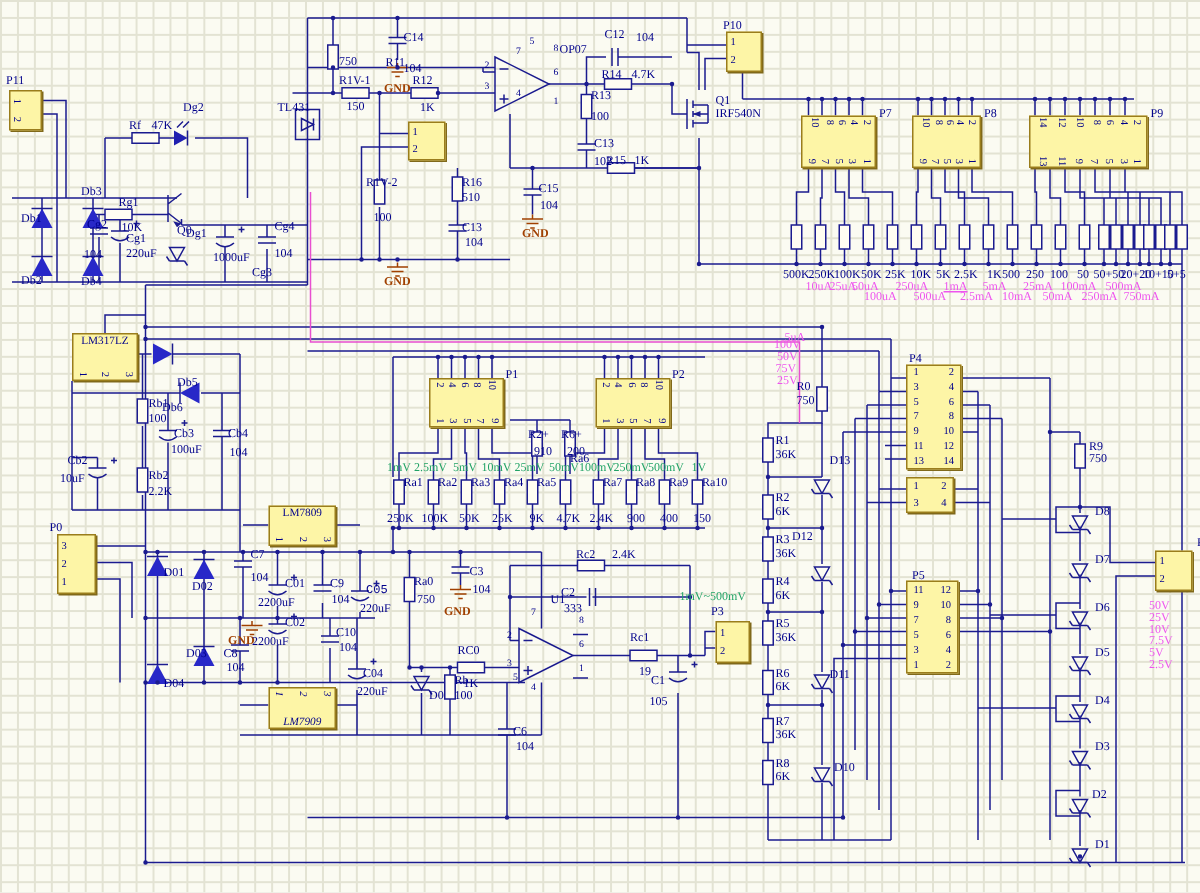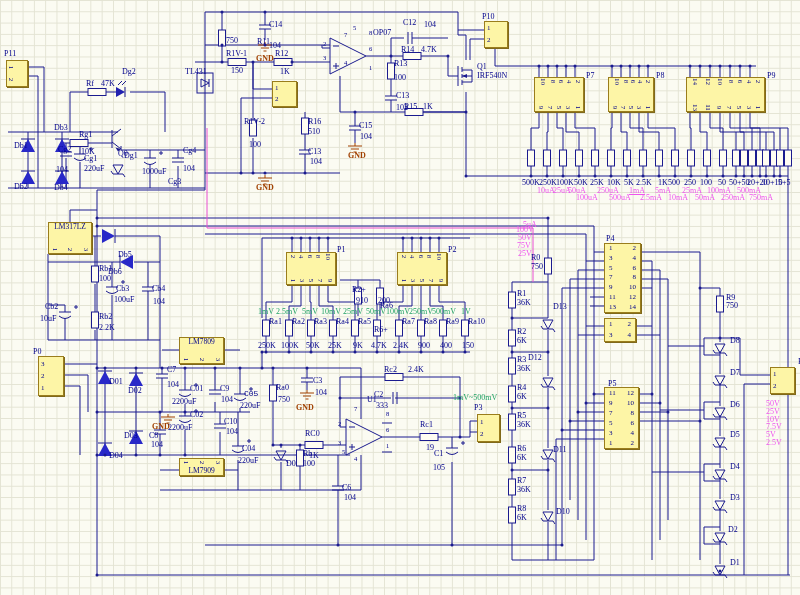--- a/index.html
+++ b/index.html
@@ -372,21 +372,21 @@
         </div>
       </div>
       <div class="box" style="left: 179px; top: 337px; width: 45px; height: 27px;">
         <div class="bxlab">LM7809</div>
         <div class="prow rot">
           <span>1</span>
           <span>2</span>
           <span>3</span>
         </div>
       </div>
-      <div class="box" style="left: 179px; top: 458px; width: 45px; height: 18px;">
+      <div class="box" style="left: 179px; top: 458px; width: 45px; height: 28px; font-style: italic;">
         <div class="prow rot">
           <span>1</span>
           <span>2</span>
           <span>3</span>
         </div>
         <div class="bxlab">LM7909</div>
       </div>
       <div class="box" style="left: 604px; top: 243px; width: 37px; height: 70px;">
         <div class="grid-rows">
           <div class="prow">
@@ -558,21 +558,21 @@
       <span class="lb mag" style="left: 695px; top: 194px;">50mA</span>
       <span class="lb mag" style="left: 707px; top: 187px;">100mA</span>
       <span class="lb mag" style="left: 721px; top: 194px;">250mA</span>
       <span class="lb mag" style="left: 737px; top: 187px;">500mA</span>
       <span class="lb mag" style="left: 749px; top: 194px;">750mA</span>
       <span class="lb mag" style="left: 779px; top: 194px; padding-left: 43px;">1A</span>
       <span class="lb" style="left: 337px; top: 246px;">P1</span>
       <span class="lb" style="left: 448px; top: 246px;">P2</span>
       <span class="lb" style="left: 352px; top: 286px;">R2+</span>
       <span class="lb" style="left: 356px; top: 297px;">910</span>
-      <span class="lb" style="left: 374px; top: 286px; margin-top: 40px;">R6+</span>
+      <span class="lb" style="left: 374px; top: 286px;">R6+</span>
       <span class="lb" style="left: 378px; top: 297px;">200</span>
       <span class="lb grn" style="left: 258px; top: 308px;">1mV</span>
       <span class="lb grn" style="left: 276px; top: 308px;">2.5mV</span>
       <span class="lb grn" style="left: 302px; top: 308px;">5mV</span>
       <span class="lb grn" style="left: 321px; top: 308px; font-family: Liberation Serif, serif;">10mV</span>
       <span class="lb grn" style="left: 343px; top: 308px;">25mV</span>
       <span class="lb grn" style="left: 366px; top: 308px;">50mV</span>
       <span class="lb grn" style="left: 386px; top: 308px;">100mV</span>
       <span class="lb grn" style="left: 409px; top: 308px;">250mV</span>
       <span class="lb grn" style="left: 432px; top: 308px;">500mV</span>

